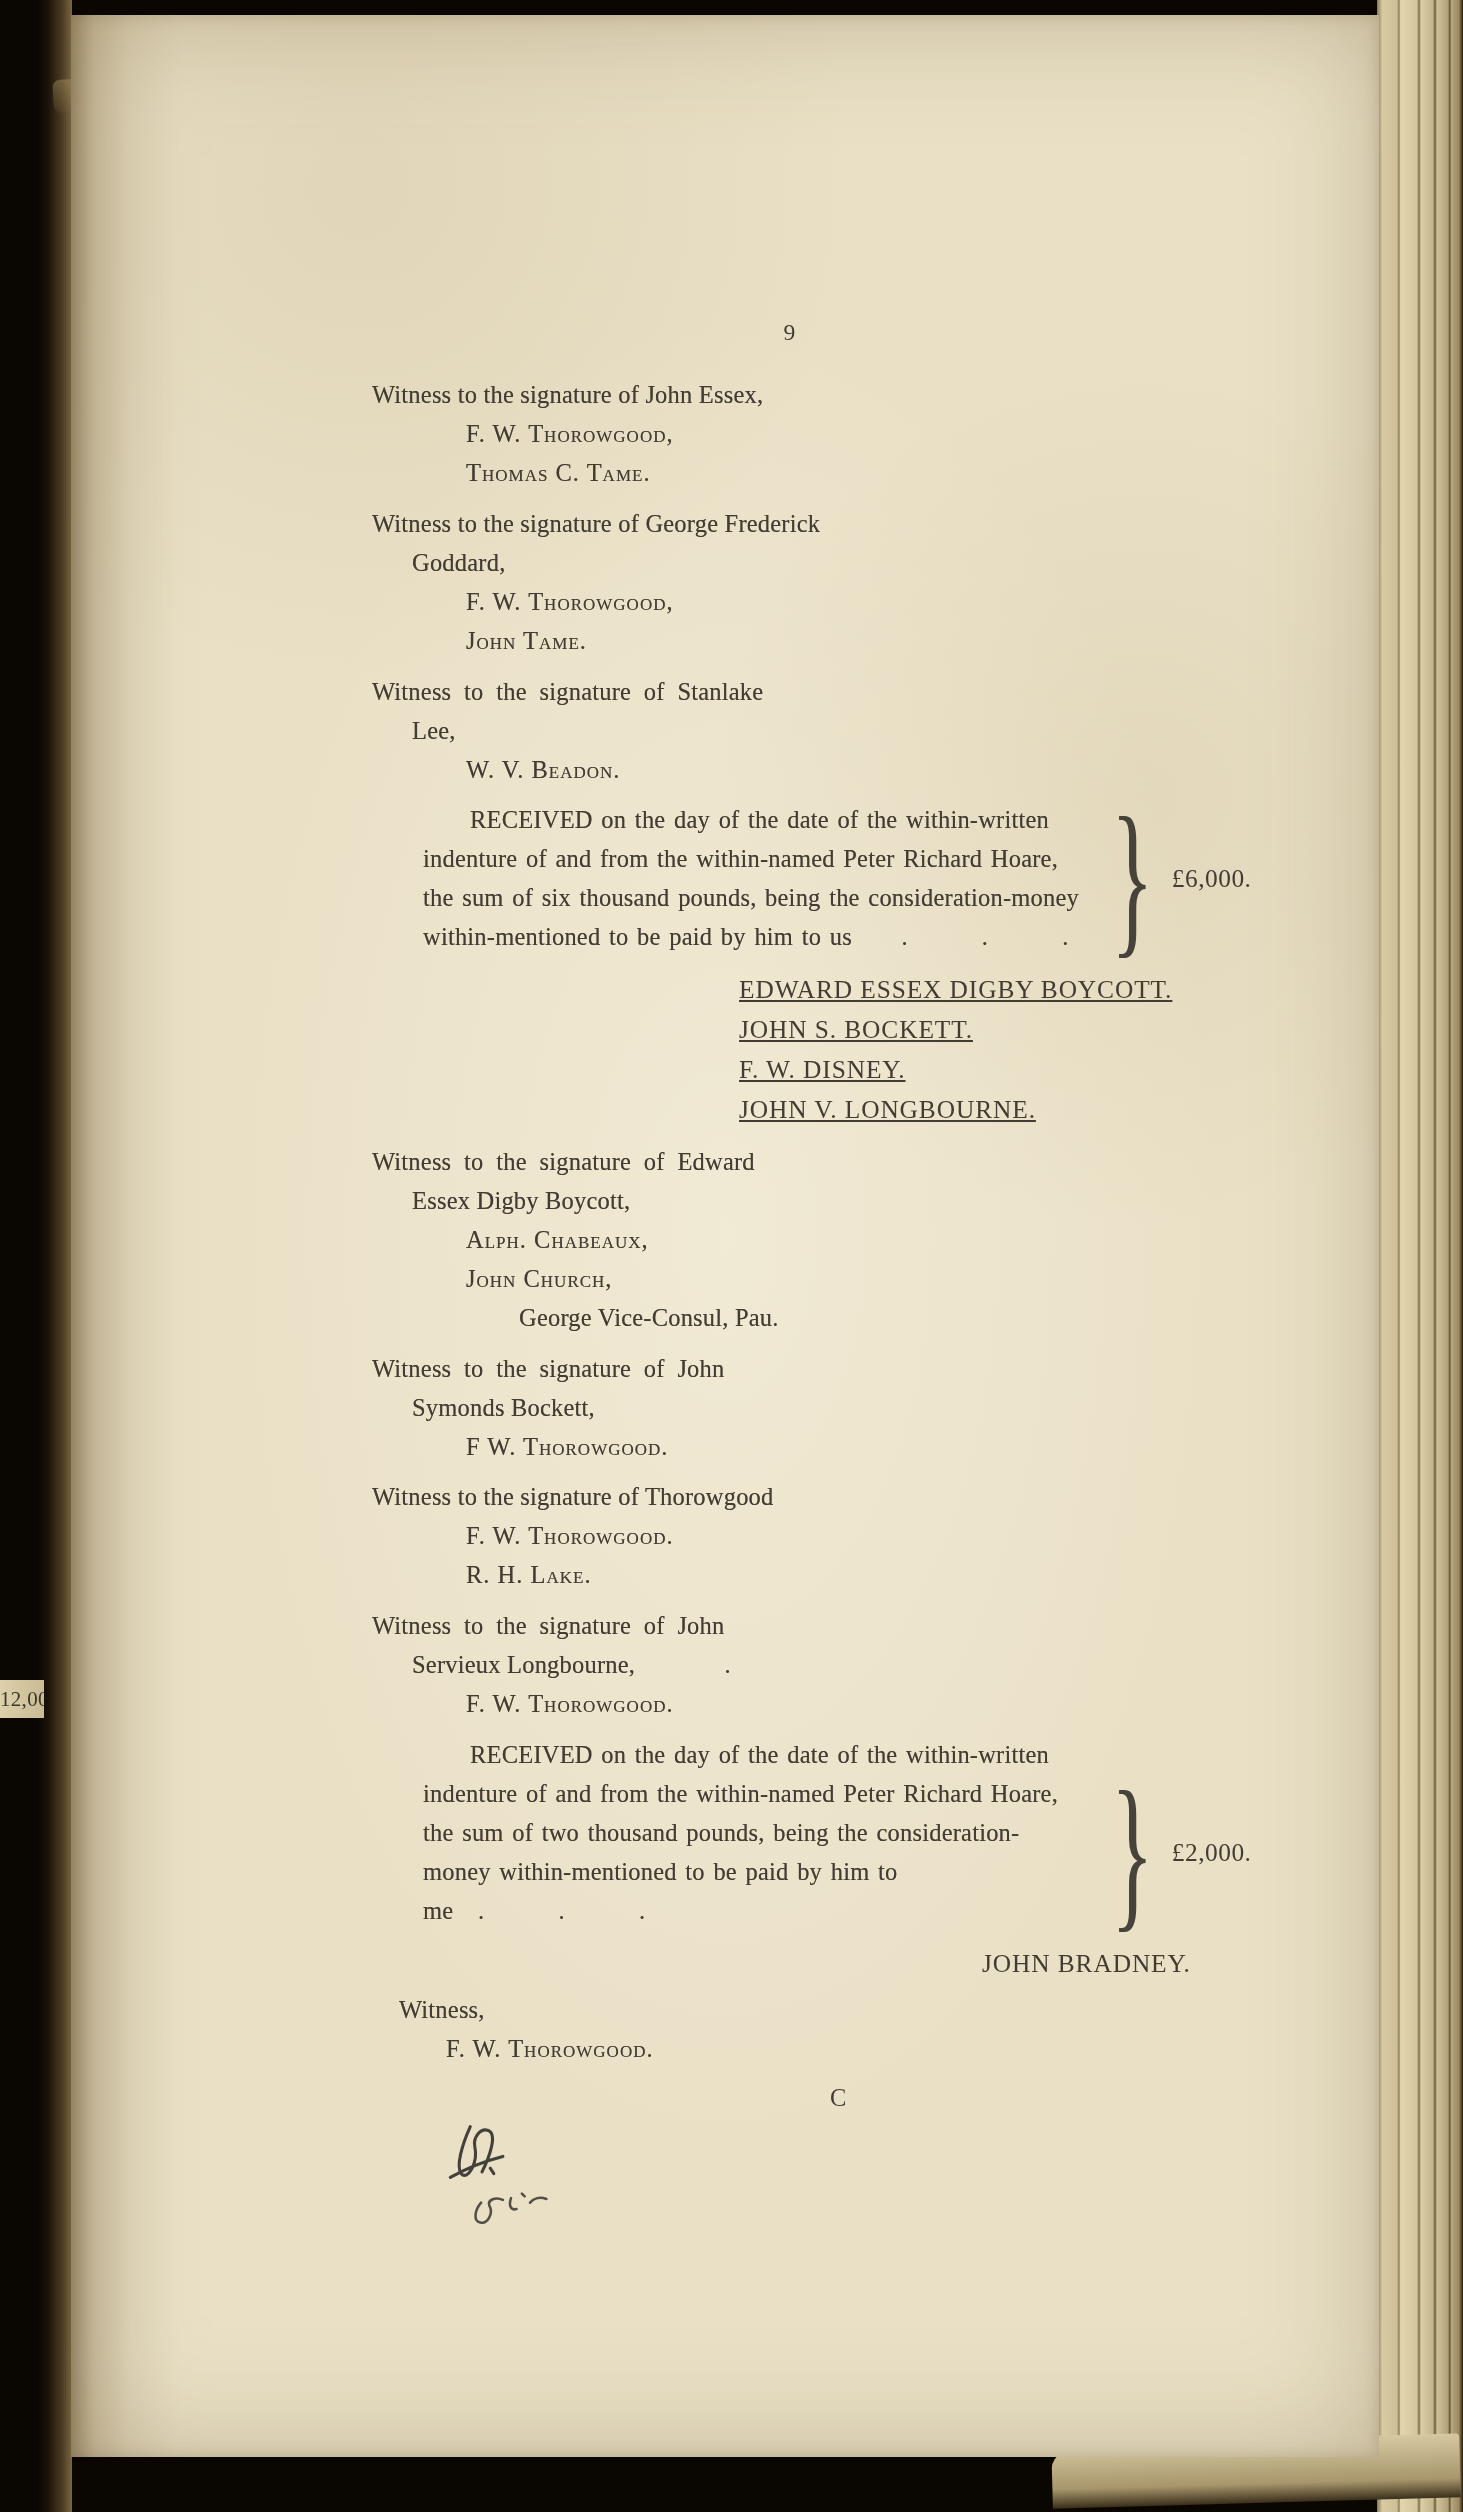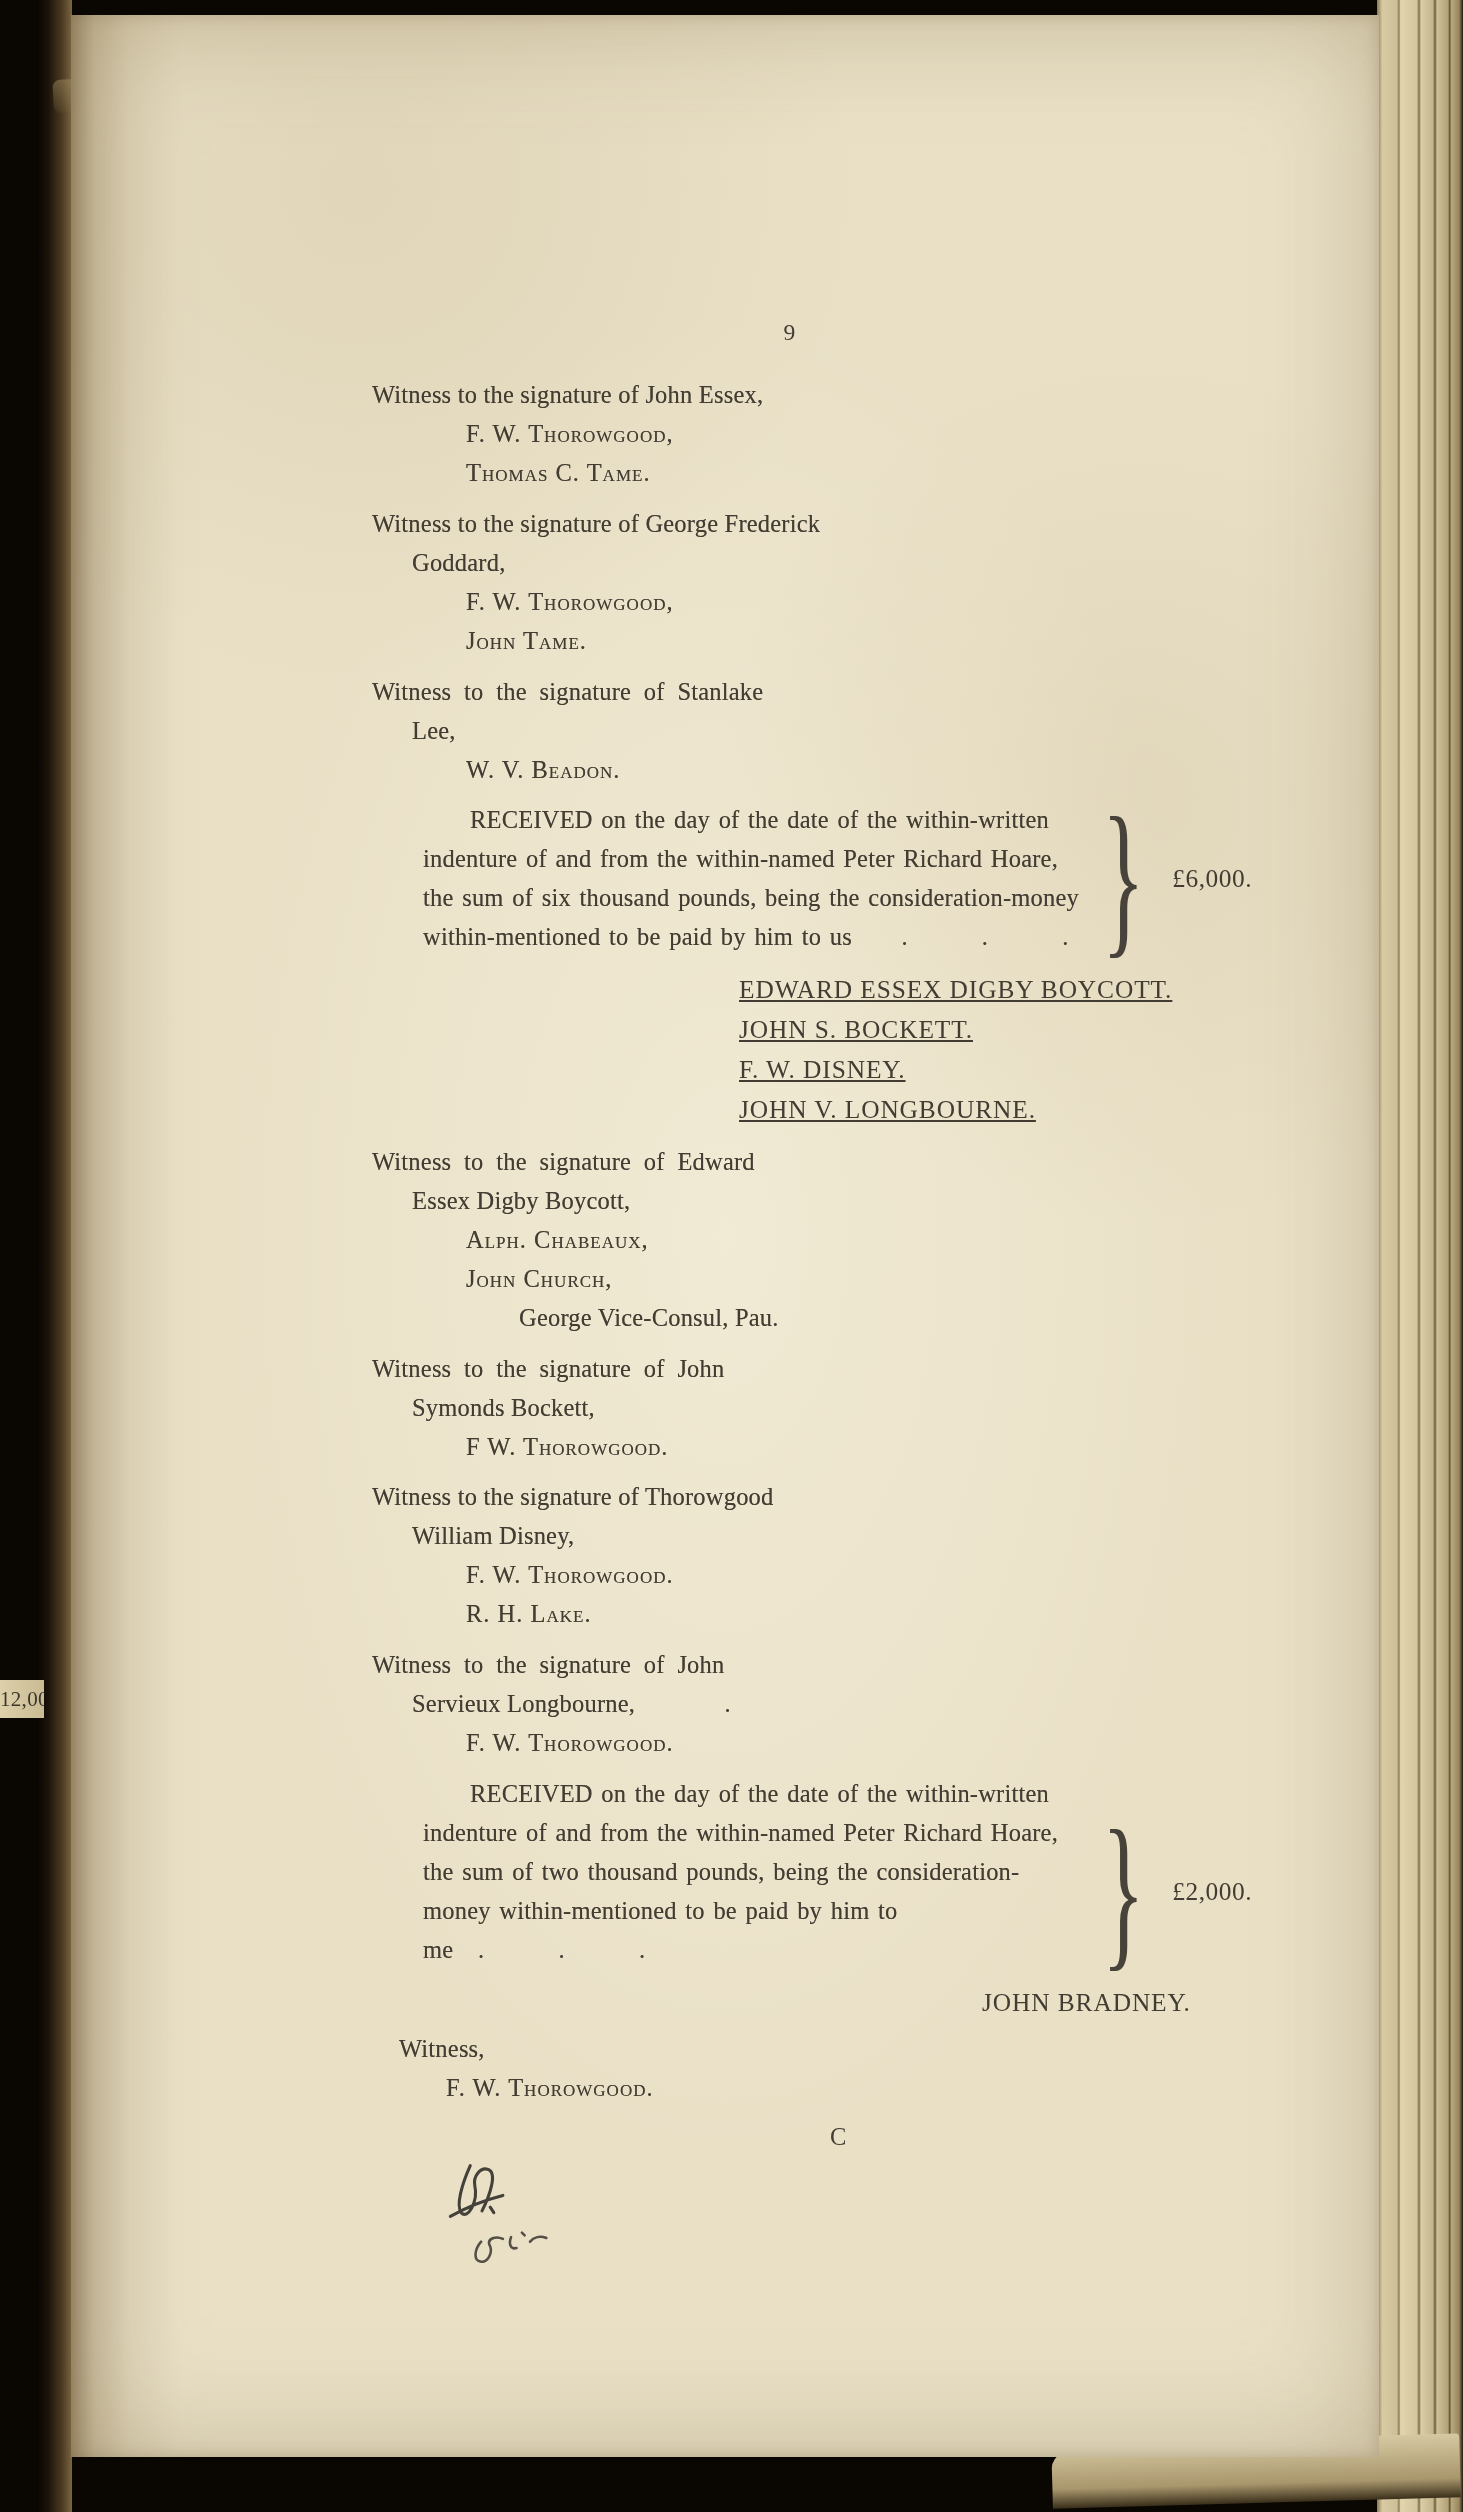--- a/index.html
+++ b/index.html
@@ -52,21 +52,21 @@
   .block{margin-bottom:11.8px;}
   .pagenum{width:835px;text-align:center;font-size:23.6px;line-height:39px;margin-bottom:23.6px;}
   
   .received-row{display:flex;align-items:flex-end;margin:0.9px 0 12.7px 51px;}
   .received-text{width:686px;}
   .received-text .line{word-spacing:2.3px;}
   .rfirst{text-indent:47px;}
   .received-side{display:flex;align-items:center;height:156px;margin-left:1.8px;}
   .brace{font-size:171px;line-height:156px;color:#47423a;
     transform:scaleX(.52);transform-origin:left center;width:53px;display:inline-block;}
-  .amount{font-size:25.4px;letter-spacing:0.5px;margin-left:17px;white-space:nowrap;}
+  .amount{font-size:25.4px;letter-spacing:0.5px;margin-left:8px;white-space:nowrap;}
   
   .sigs{margin:1.8px 0 12.7px 367px;text-decoration:underline;}
   .sig{font-size:25.4px;line-height:40px;letter-spacing:0.9px;}
   .sig-single{margin:5.4px 0 7.3px 610px;font-size:25.4px;line-height:40px;letter-spacing:0.9px;}
   .footer-c{margin:5.4px 0 0 458px;font-size:24.5px;line-height:36px;}
   .scribble{margin:5.4px 0 0 62px;display:block;}
 </style>
 </head>
 <body>
 
@@ -131,21 +131,20 @@
     </div>
 
     <div class="block">
       <div class="line wsp">Witness to the signature of John</div>
       <div class="line indent1">Symonds Bockett,</div>
       <div class="line indent2 sc">F W. Thorowgood.</div>
     </div>
 
     <div class="block">
       <div class="line">Witness to the signature of Thorowgood</div>
-      <div class="line indent1">William Disney,</div>
       <div class="line indent2 sc">F. W. Thorowgood.</div>
       <div class="line indent2 sc">R. H. Lake.</div>
     </div>
 
     <div class="block">
       <div class="line wsp">Witness to the signature of John</div>
       <div class="line indent1">
         <span>Servieux Longbourne,</span>
         <span style="padding-left:83px;">.</span>
       </div>

